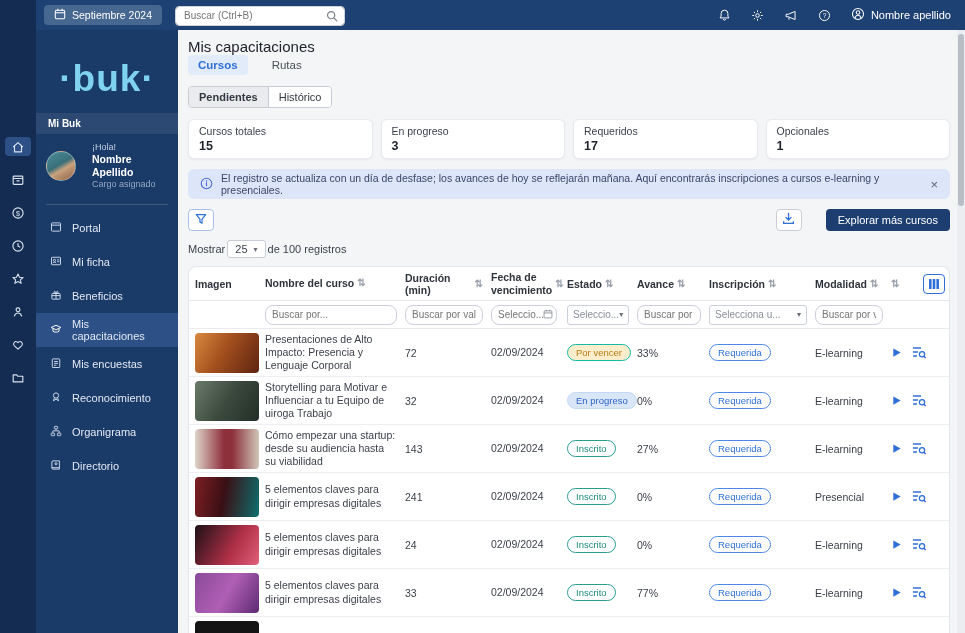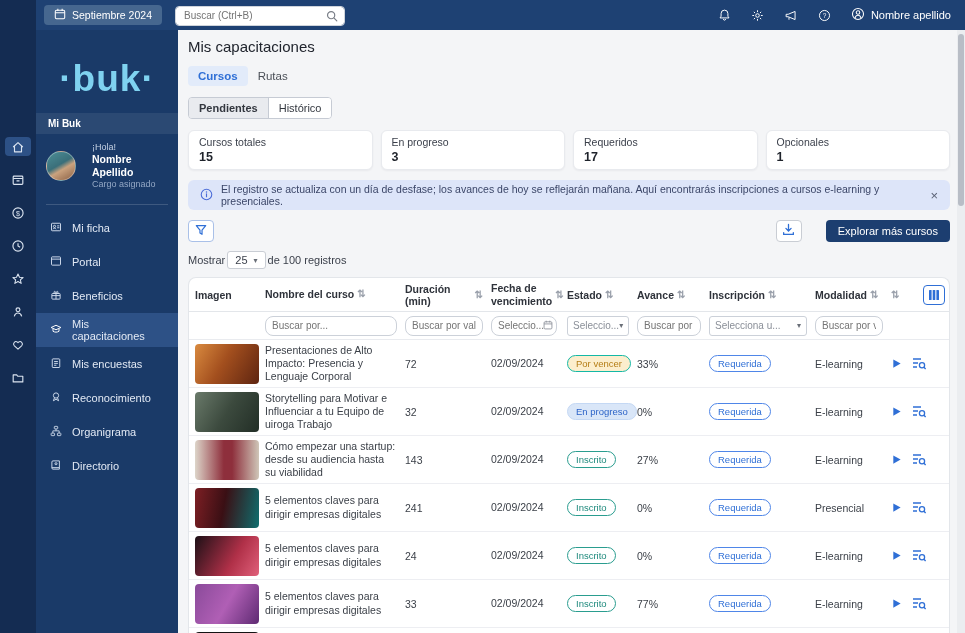--- a/index.html
+++ b/index.html
@@ -30,21 +30,21 @@
   .greet{font-size:9px;color:#c6d2e4;line-height:1.2}
   .uname{font-size:10.5px;font-weight:bold;color:#fff;line-height:1.25}
   .urole{font-size:9px;color:#93a7c4;line-height:1.2}
   .side-div{border:none;border-top:1px solid rgba(255,255,255,.16);margin:6px 10px 6px 10px}
   .nav-item{display:flex;align-items:center;gap:10px;padding:0 14px;height:34px;font-size:11px;color:#e2e9f4;cursor:pointer}
   .nav-item.active{background:#2d5186}
 
   
   .main{position:absolute;left:178px;top:30px;right:8px;bottom:0;padding:8px 7px 0 10px}
   .page-title{font-size:15px;font-weight:500;color:#20242d}
-  .tabs{display:flex;align-items:center;margin-top:11px}
+  .tabs{display:flex;align-items:center;gap:14px;}
   .tab{font-size:11.5px;color:#4a4f57;cursor:pointer;padding:4px 10px;border-radius:4px}
   .tab.active{background:#e2ebfa;color:#2f6fd6;font-weight:bold}
   .toggle{display:inline-flex;margin-top:11px;border:1px solid #c6cbd4;border-radius:4px;overflow:hidden}
   .tg{font-size:11px;padding:4px 10px;background:#fff;color:#33373f;cursor:pointer}
   .tg.active{background:#e9ebef;font-weight:bold}
   .tg + .tg{border-left:1px solid #c6cbd4}
   .stats{display:flex;gap:8px;margin-top:11px}
   .stat-card{flex:1;background:#fff;border:1px solid #e8eaee;border-radius:6px;box-shadow:0 1px 2px rgba(16,24,40,.05);padding:5px 10px}
   .stat-label{font-size:10.5px;color:#3a3f4a}
   .stat-value{font-size:12.5px;font-weight:bold;color:#1f232b;margin-top:2px}
@@ -230,35 +230,35 @@
       <div class="greet">¡Hola!</div>
       <div class="uname">Nombre Apellido</div>
       <div class="urole">Cargo asignado</div>
     </div>
   </div>
   <hr class="side-div">
   <nav>
     <div class="nav-item">
       <span><svg width="12" height="12" viewBox="0 0 16 16">
             <g stroke="#cdd9ea" stroke-width="1.3" fill="none">
+              <rect x="2" y="2.5" width="12" height="11" rx="1"></rect>
+              <path d="M2 5.5h12"></path>
+            </g>
+          </svg></span>
+      <span>Portal</span>
+    </div>
+    <div class="nav-item">
+      <span><svg width="12" height="12" viewBox="0 0 16 16">
+            <g stroke="#cdd9ea" stroke-width="1.3" fill="none">
               <rect x="2" y="3" width="12" height="10" rx="1"></rect>
               <circle cx="6" cy="7.2" r="1.5"></circle>
               <path d="M9.5 6.5h3M9.5 9h3M4 11c.4-1 1.1-1.5 2-1.5s1.6.5 2 1.5"></path>
             </g>
           </svg></span>
       <span>Mi ficha</span>
-    </div>
-    <div class="nav-item">
-      <span><svg width="12" height="12" viewBox="0 0 16 16">
-            <g stroke="#cdd9ea" stroke-width="1.3" fill="none">
-              <rect x="2" y="2.5" width="12" height="11" rx="1"></rect>
-              <path d="M2 5.5h12"></path>
-            </g>
-          </svg></span>
-      <span>Portal</span>
     </div>
     <div class="nav-item">
       <span><svg width="12" height="12" viewBox="0 0 16 16">
             <g stroke="#cdd9ea" stroke-width="1.3" fill="none">
               <rect x="2.5" y="6" width="11" height="7.5" rx="1"></rect>
               <path d="M2.5 8.8h11M8 6v7.5M8 6C6 6 4.8 4.8 5.5 3.6 6.2 2.5 8 3.5 8 6Zm0 0c2 0 3.2-1.2 2.5-2.4C9.8 2.5 8 3.5 8 6Z"></path>
             </g>
           </svg></span>
       <span>Beneficios</span>
     </div>

